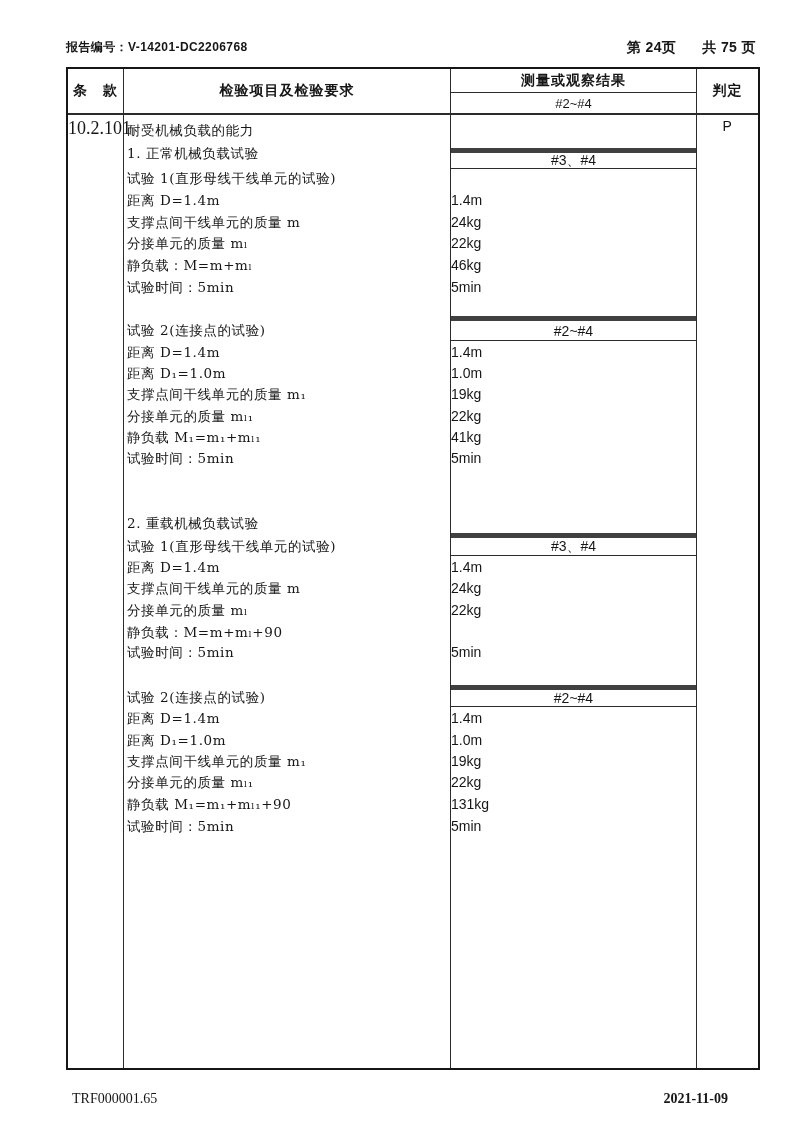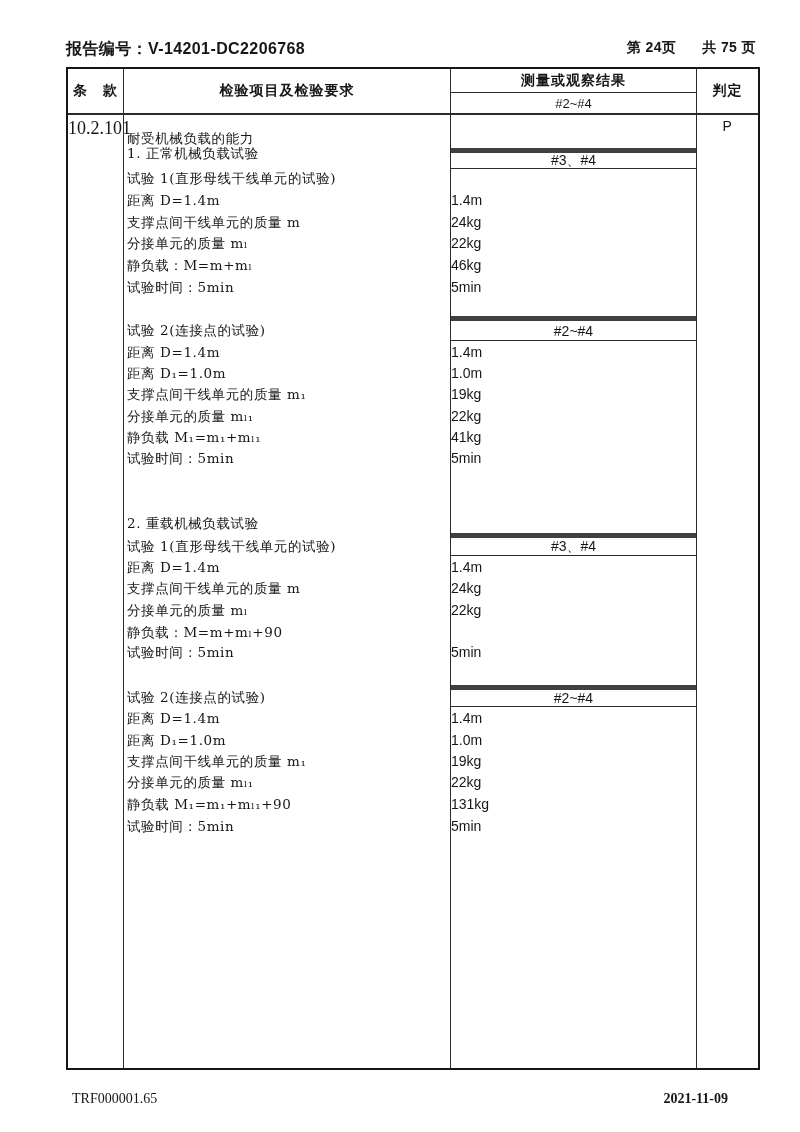--- a/index.html
+++ b/index.html
@@ -3,21 +3,21 @@
 <meta charset="utf-8">
 <style>
   html,body { margin:0; padding:0; background:#ffffff; }
   .page {
     position:relative; width:800px; height:1132px; background:#fff;
     font-family:"Liberation Sans","DejaVu Sans",sans-serif; color:#161616;
     overflow:hidden;
   }
   
   .report-no {
-    position:absolute; left:66px; top:39px; font-size:16px; font-weight:700;
+    position:absolute; left:66px; top:39px; font-size:12px; font-weight:700;
     letter-spacing:0.4px;
   }
   .page-info {
     position:absolute; right:44px; top:39px; font-size:14px; font-weight:700;
     display:flex; gap:26px; letter-spacing:0.4px;justify-content:space-between;
   }
   
   .rtable {
     position:absolute; left:66px; top:67px; width:690px; height:999px;
     border:2px solid #161616; box-sizing:content-box;
@@ -95,21 +95,21 @@
       <div class="hcell h-result">测量或观察结果</div>
       <div class="h-rdiv"></div>
       <div class="hcell h-rsub">#2~#4</div>
       <div class="hcell h-verdict">判定</div>
     </div>
 
     <div class="tbody">
       <div class="clause-no">10.2.101</div>
       <div class="verdict-val">P</div>
 
-      <div class="il" style="top:12px">耐受机械负载的能力</div>
+      <div class="il" style="top:4px">耐受机械负载的能力</div>
       <div class="il" style="top:27px">1. 正常机械负载试验</div>
       <div class="il" style="top:52px">试验 1(直形母线干线单元的试验)</div>
       <div class="il" style="top:74px">距离 D=1.4m</div>
       <div class="il" style="top:96px">支撑点间干线单元的质量 m</div>
       <div class="il" style="top:117px">分接单元的质量 mₗ</div>
       <div class="il" style="top:139px">静负载：M=m+mₗ</div>
       <div class="il" style="top:161px">试验时间：5min</div>
       <div class="il" style="top:204px">试验 2(连接点的试验)</div>
       <div class="il" style="top:226px">距离 D=1.4m</div>
       <div class="il" style="top:247px">距离 D₁=1.0m</div>

